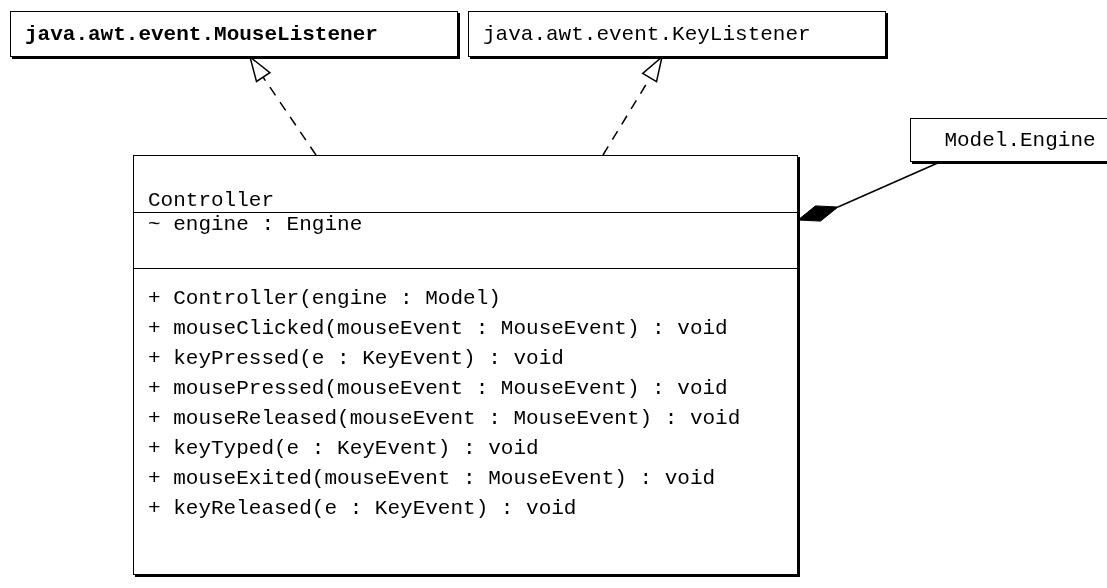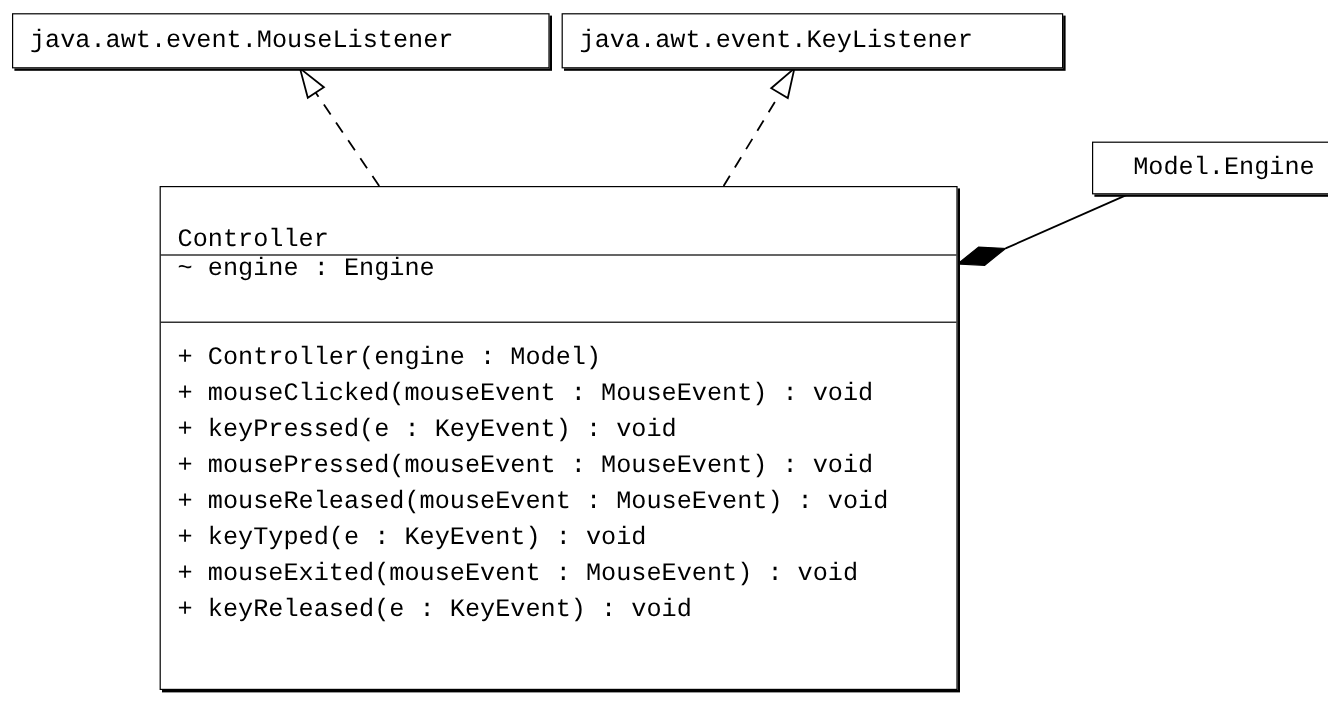--- a/index.html
+++ b/index.html
@@ -72,21 +72,21 @@
     <g>
       <line class="dash" x1="603" y1="155" x2="650" y2="78"></line>
       <polygon class="hollow" points="662,57 656.5,81.7 642.7,73.5"></polygon>
     </g>
     <g>
       <line class="solid" x1="838" y1="207" x2="940" y2="162"></line>
       <polygon class="filled" points="798,220 815.5,205.9 838,207 820.5,221.1"></polygon>
     </g>
   </svg>
 
-  <div class="uml-box single" style="left:10px; top:11px; width:448px; height:46px;">
+  <div class="uml-box single" style="left:10px; top:11px; width:448px; height:46px;font-weight:bold;">
     <span>java.awt.event.MouseListener</span>
   </div>
 
   <div class="uml-box single" style="left:468px; top:11px; width:418px; height:46px;">
     <span>java.awt.event.KeyListener</span>
   </div>
 
   <div class="uml-box single" style="left:910px; top:118px; width:206px; height:44px;justify-content:center;">
     <span>Model.Engine</span>
   </div>

